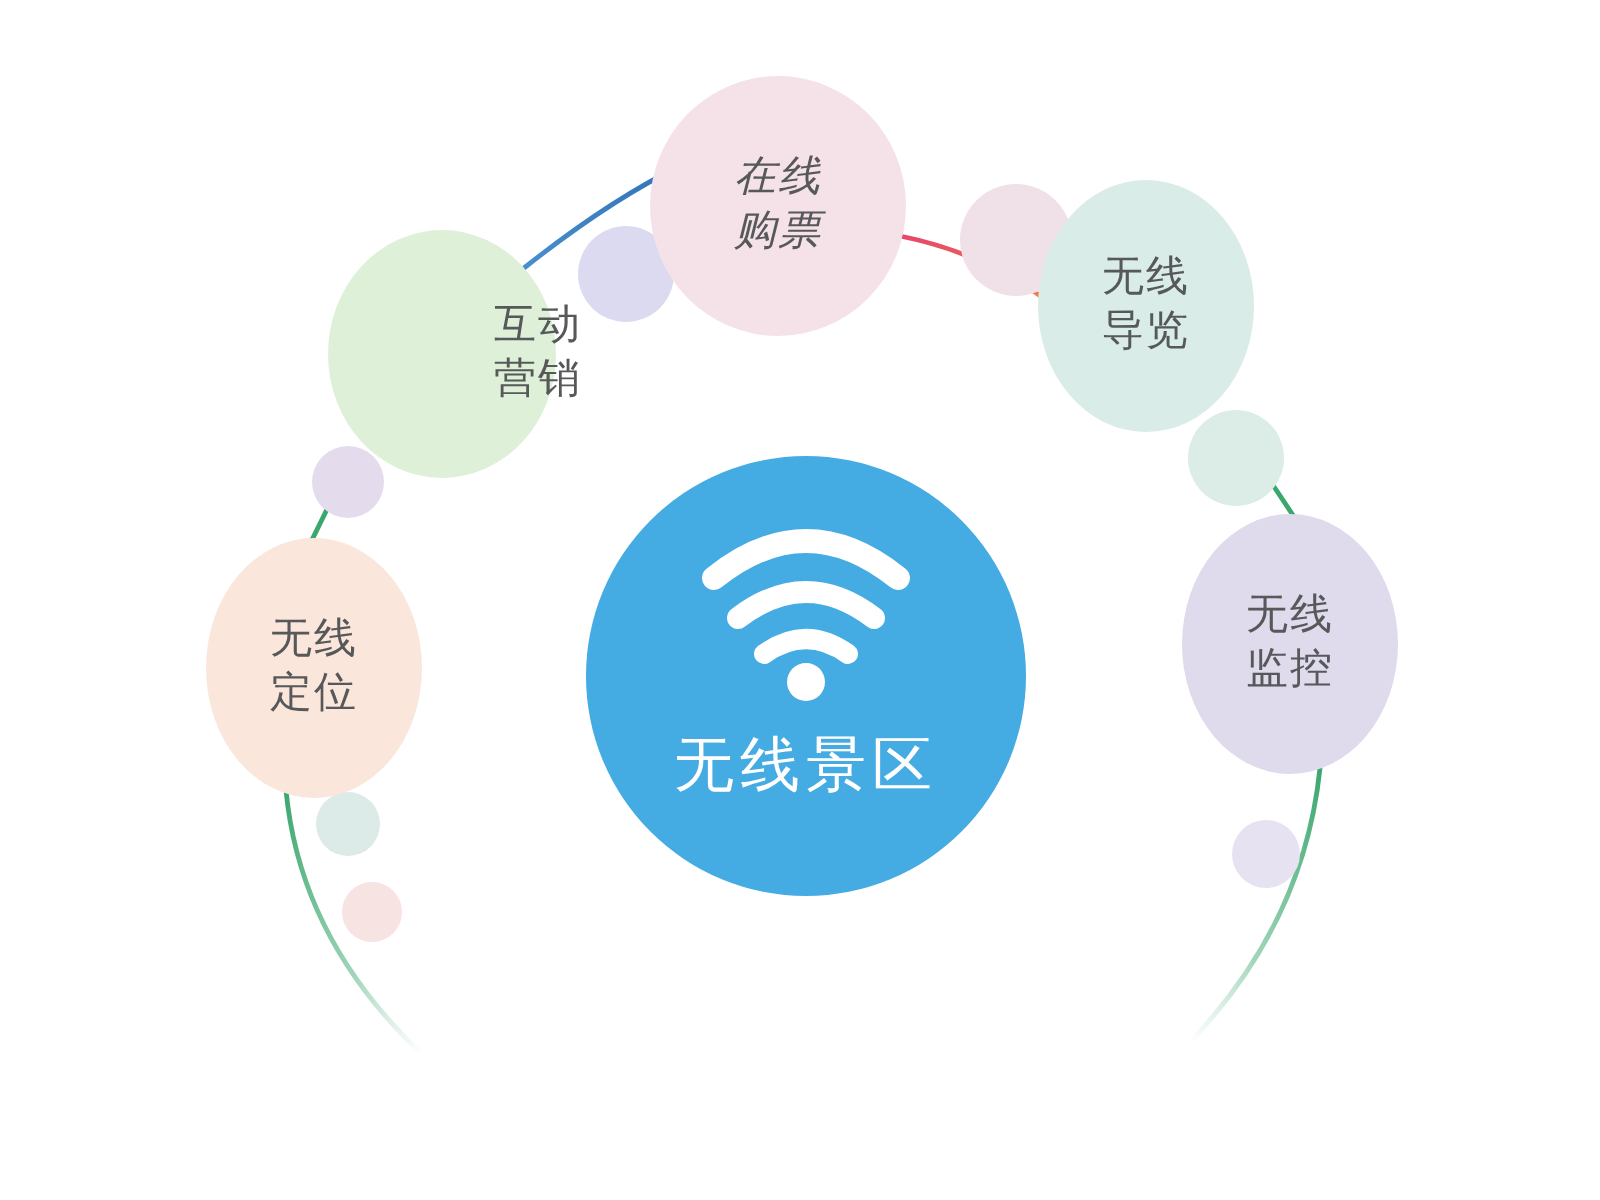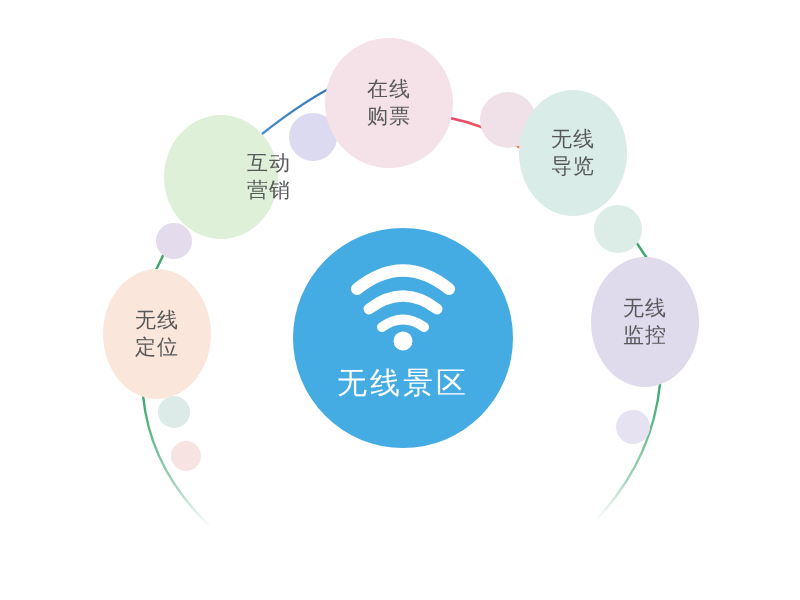--- a/index.html
+++ b/index.html
@@ -124,21 +124,21 @@
         <path d="M 357 289 Q 403 252 449 289" stroke-width="12"></path>
         <path d="M 369 309 Q 403 283 437 309" stroke-width="11"></path>
         <path d="M 382 327 Q 403 312 424 327" stroke-width="10"></path>
         <circle cx="403" cy="341" r="9.5" fill="#ffffff" stroke="none"></circle>
       </g>
     </g>
   </svg>
 
   <div class="center-label" style="left:403px; top:383px;">无线景区</div>
 
-  <div class="node-label" style="left:389px; top:103px;">在线
+  <div class="node-label" style="left:389px; top:103px;font-style:italic;">在线
 购票</div>
 
   <div class="node-label" style="left:221px; top:177px;margin-left:48px;">互动
 营销</div>
 
   <div class="node-label" style="left:573px; top:153px;">无线
 导览</div>
 
   <div class="node-label" style="left:157px; top:334px;">无线
 定位</div>

